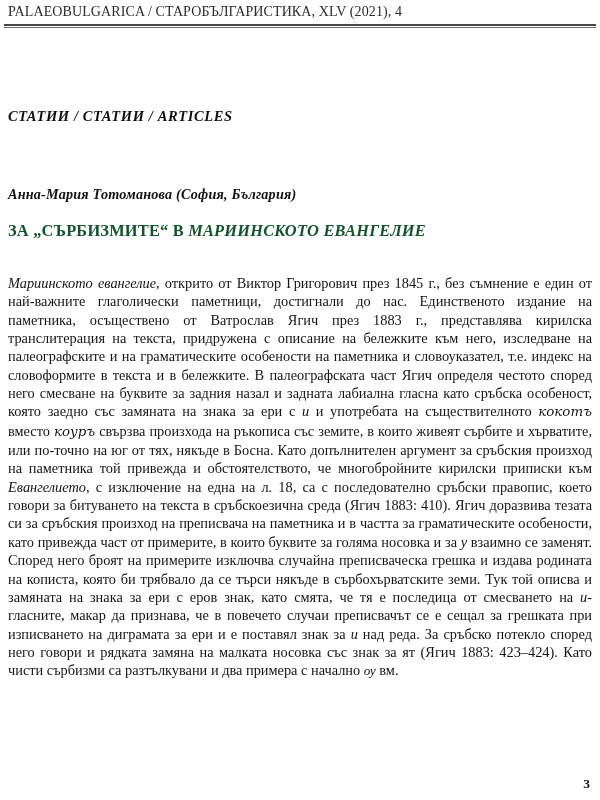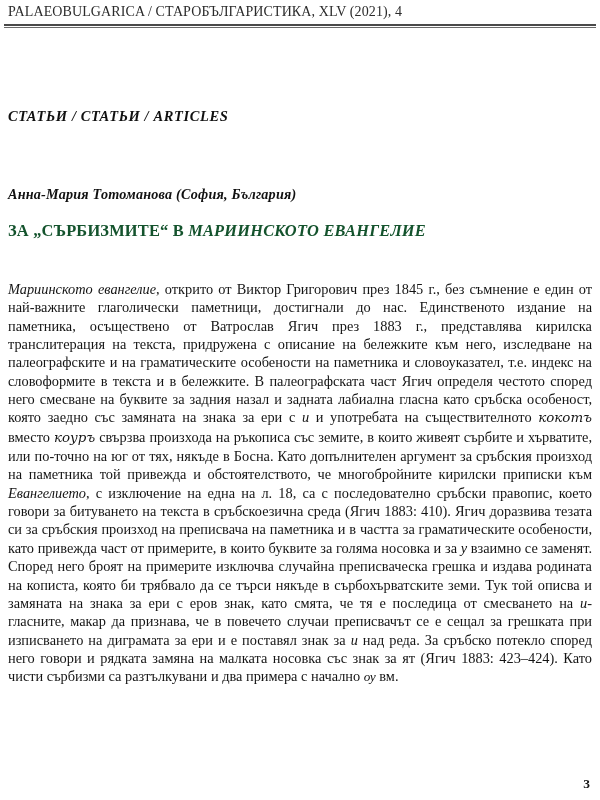--- a/index.html
+++ b/index.html
@@ -106,21 +106,20 @@
     position: absolute;
     left: 8px;
     top: 274px;
     width: 584px;
     font-size: 14.35px;
     line-height: 18.35px;
     text-align: justify;
     text-justify: inter-word;
     color: #141414;
     hyphens: manual;
-    margin-top: 6px;
   }
   .body-text i {
     font-style: italic;
   }
   .body-text .cs {
     font-style: italic;
     font-family: "DejaVu Serif", "Liberation Serif", serif;
     font-size: 13.4px;
   }
 
@@ -139,21 +138,21 @@
 
 <div class="page">
 
   <div class="running-head">PALAEOBULGARICA / СТАРОБЪЛГАРИСТИКА, XLV (2021), 4</div>
 
   <div class="rule-wrap">
     <div class="rule-thick"></div>
     <div class="rule-thin"></div>
   </div>
 
-  <div class="section-label">СТАТЬИ / СТАТЬИ / ARTICLES</div>
+  <div class="section-label">СТАТИИ / СТАТИИ / ARTICLES</div>
 
   <div class="author">Анна-Мария Тотоманова (София, България)</div>
 
   <div class="article-title">
     <span>ЗА „СЪРБИЗМИТЕ“ В </span><span class="ital">МАРИИНСКОТО ЕВАНГЕЛИЕ</span>
   </div>
 
   <div class="body-text">
     <i>Мариинското евангелие</i><span>, открито от Виктор Григорович през 1845 г., без съмнение е един от най-важните глаголически паметници, достигнали до нас. Единственото издание на паметника, осъществено от Ватрослав Ягич през 1883 г., представлява кирилска транслитерация на текста, придружена с описание на бележките към него, изследване на палеографските и на граматическите особености на паметника и словоуказател, т.е. индекс на словоформите в текста и в бележките. В палеографската част Ягич определя честото според него смесване на буквите за задния назал и задната лабиална гласна като сръбска особеност, която заедно със замяната на знака за ери с </span><i>и</i><span> и употребата на съществителното </span><span class="cs">кокотъ</span><span> вместо </span><span class="cs">коуръ</span><span> свързва произхода на ръкописа със земите, в които живеят сърбите и хърватите, или по-точно на юг от тях, някъде в Босна. Като допълнителен аргумент за сръбския произход на паметника той привежда и обстоятелството, че многобройните кирилски приписки към </span><i>Евангелието</i><span>, с изключение на една на л. 18, са с последователно сръбски правопис, което говори за битуването на текста в сръбскоезична среда (Ягич 1883: 410). Ягич доразвива тезата си за сръбския произход на преписвача на паметника и в частта за граматическите особености, като привежда част от примерите, в които буквите за голяма носовка и за </span><i>у</i><span> взаимно се заменят. Според него броят на примерите изключва случайна преписваческа грешка и издава родината на кописта, която би трябвало да се търси някъде в сърбохърватските земи. Тук той описва и замяната на знака за ери с еров знак, като смята, че тя е последица от смесването на </span><i>и</i><span>-гласните, макар да признава, че в повечето случаи преписвачът се е сещал за грешката при изписването на диграмата за ери и е поставял знак за </span><i>и</i><span> над реда. За сръбско потекло според него говори и рядката замяна на малката носовка със знак за ят (Ягич 1883: 423–424). Като чисти сърбизми са разтълкувани и два примера с начално </span><span class="cs">ѹ</span><span> вм.</span>
   </div>

